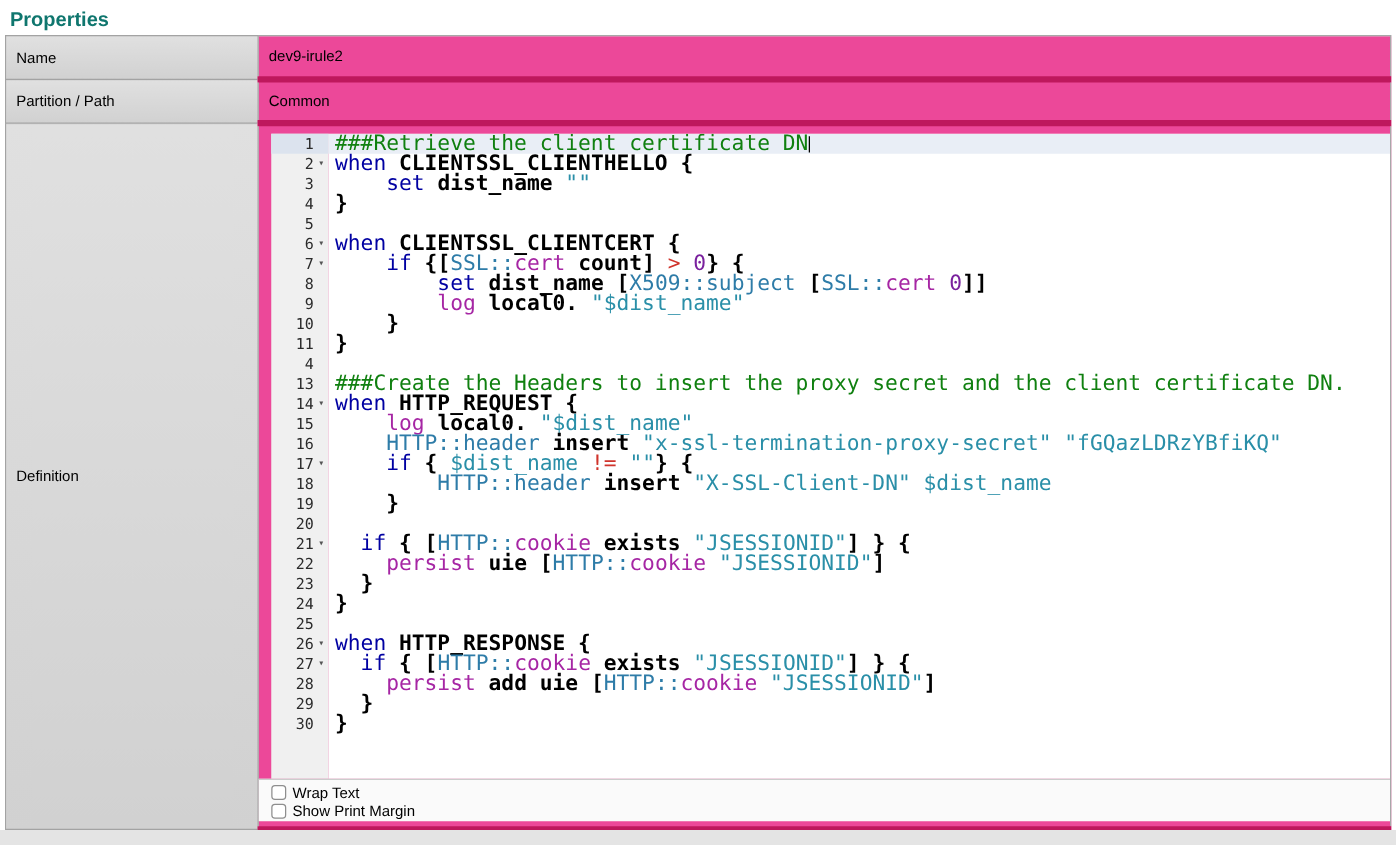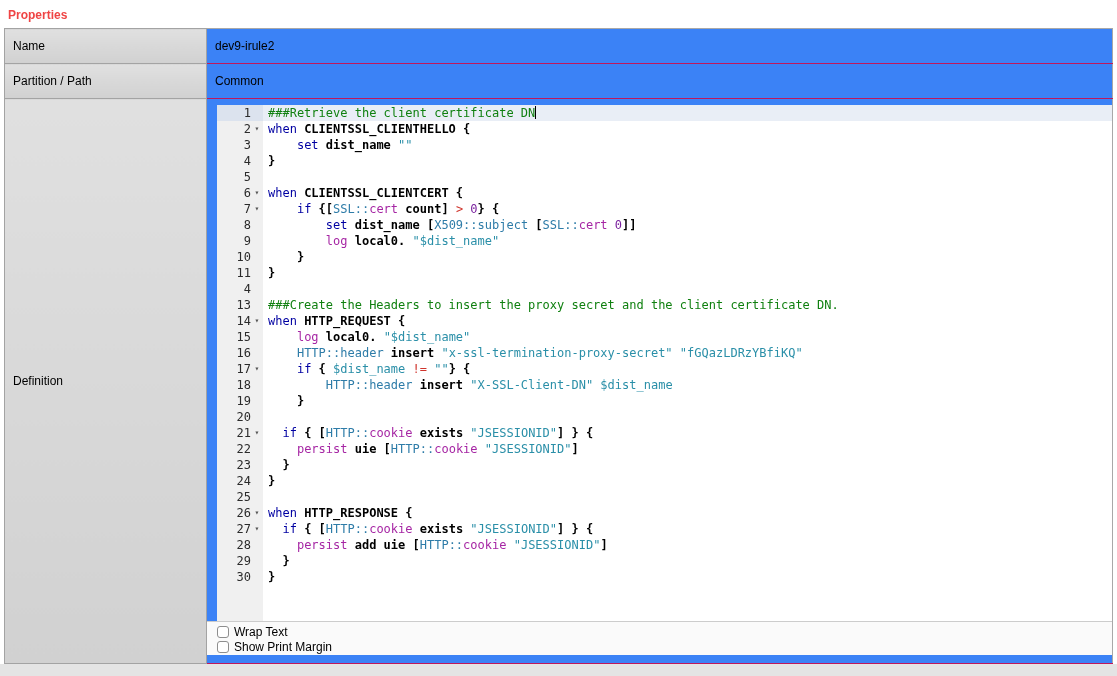--- a/index.html
+++ b/index.html
@@ -1,33 +1,33 @@
 <!DOCTYPE html>
 <html style="--c-comment: #108010; --c-keyword: #0000a2; --c-builtin: #2e7ca8; --c-command: #a626a4; --c-string: #2a8fa8; --c-number: #7a219e; --c-operator: #d0342c; --c-plain: #000000; --c-active-line-bg: #e9eef6;"><head>
 <meta charset="utf-8">
 <style>
   html,body{margin:0;padding:0;background:#e4e4e4;font-family:"Liberation Sans",sans-serif;}
   .page{width:1117px;height:664px;background:#ffffff;box-sizing:border-box;overflow:hidden;}
-  .page-title{font-weight:bold;font-size:12px;color:#ef4444;padding:8px 8px 7px 8px;height:13px;box-sizing:content-box;}
+  .page-title{font-weight:bold;font-size:16px;color:#0f766e;padding:8px 8px 7px 8px;height:13px;box-sizing:content-box;}
   table.props{border-collapse:collapse;width:1109px;margin:0 4px;table-layout:fixed;border:1px solid #a8a8a8;}
   td{font-size:12px;color:#000;}
   td.label-cell{width:185px;background:linear-gradient(#e0e0e0,#d1d1d1);border:1px solid #a3a3a3;padding:4px 8px;vertical-align:middle;}
-  td.value-cell{background:#3b82f6;border-bottom:1px solid #be185d;padding:0 0 0 8px;vertical-align:middle;margin-left:38px;}
+  td.value-cell{background:#ec4899;border-bottom:5px solid #be185d;padding:0 0 0 8px;vertical-align:middle;margin-left:38px;}
   tr.row-name td, tr.row-partition td{height:26px;}
   tr.row-definition td{height:556px;}
   tr.row-ignore td{height:28px;}
   td.editor-cell{padding:0;vertical-align:top;}
   .editor-wrap{display:flex;flex-direction:column;height:556px;}
   .editor{display:flex;height:516px;margin:6px 0 0 10px;flex:none;cursor:text;}
   .gutter{width:46px;flex:none;background:#f0f0f0;font-family:"DejaVu Sans Mono",monospace;font-size:12px;color:#2b2b2b;}
   .gutter-cell{height:16px;display:flex;justify-content:flex-end;align-items:center;}
   .gutter-cell.active{background:#dce3ee;}
   .gutter-cell .ln{line-height:16px;}
   .gutter-cell .fold{width:12px;text-align:center;font-size:8px;color:#555;line-height:16px;}
-  .code{flex:1;background:#fff;font-family:"DejaVu Sans Mono",monospace;font-size:12px;line-height:16px;overflow:hidden;}
+  .code{flex:1;background:#fff;font-family:"DejaVu Sans Mono",monospace;font-size:17px;line-height:16px;overflow:hidden;}
   .code-line{height:16px;white-space:pre;padding-left:5px;}
   .code-line.active{background:var(--c-active-line-bg,#e9eef6);}
   .cursor{display:inline-block;width:0;border-left:1.5px solid #000;height:13px;vertical-align:-2px;}
   .tok-p{color:var(--c-plain,#000);font-weight:bold;}
   .tok-c{color:var(--c-comment,#108010);}
   .tok-k{color:var(--c-keyword,#0000a2);}
   .tok-t{color:var(--c-builtin,#2e7ca8);}
   .tok-m{color:var(--c-command,#a626a4);}
   .tok-s{color:var(--c-string,#2a8fa8);}
   .tok-n{color:var(--c-number,#7a219e);}

